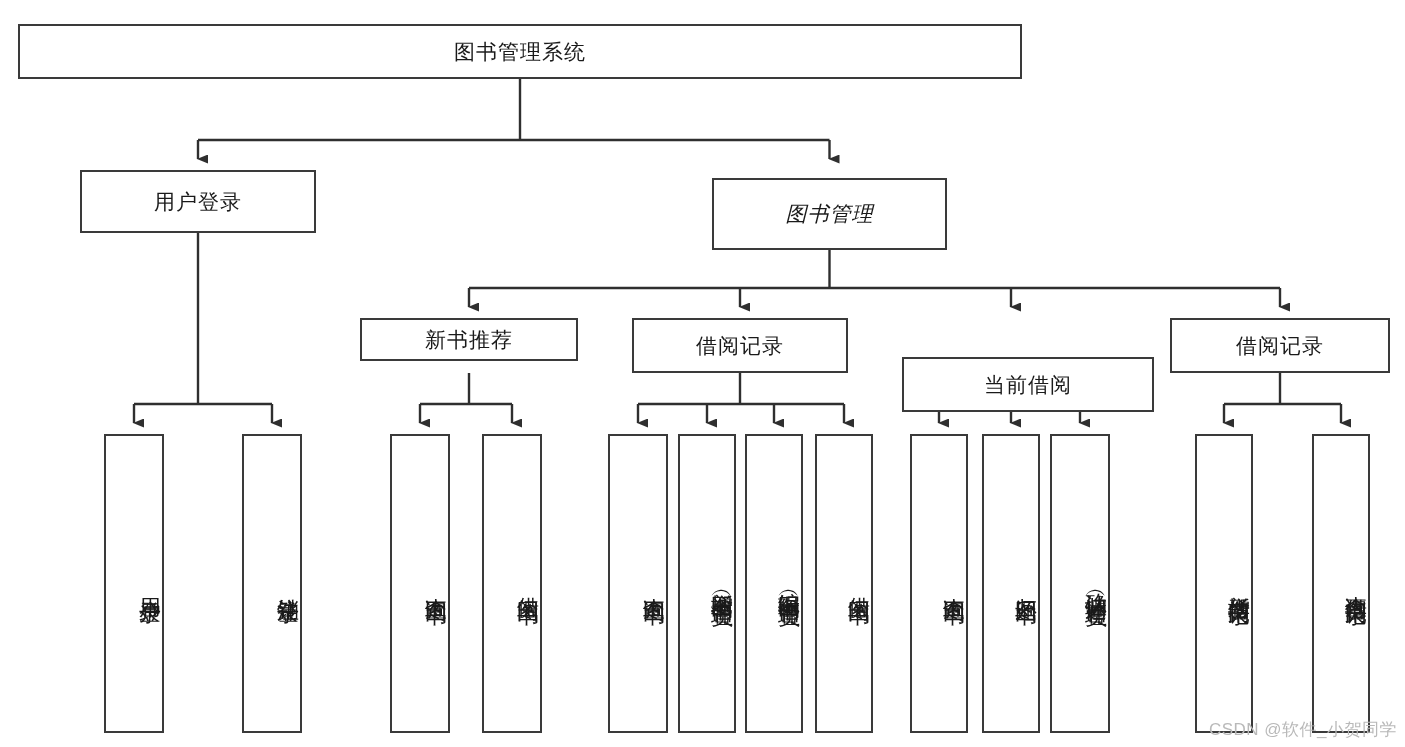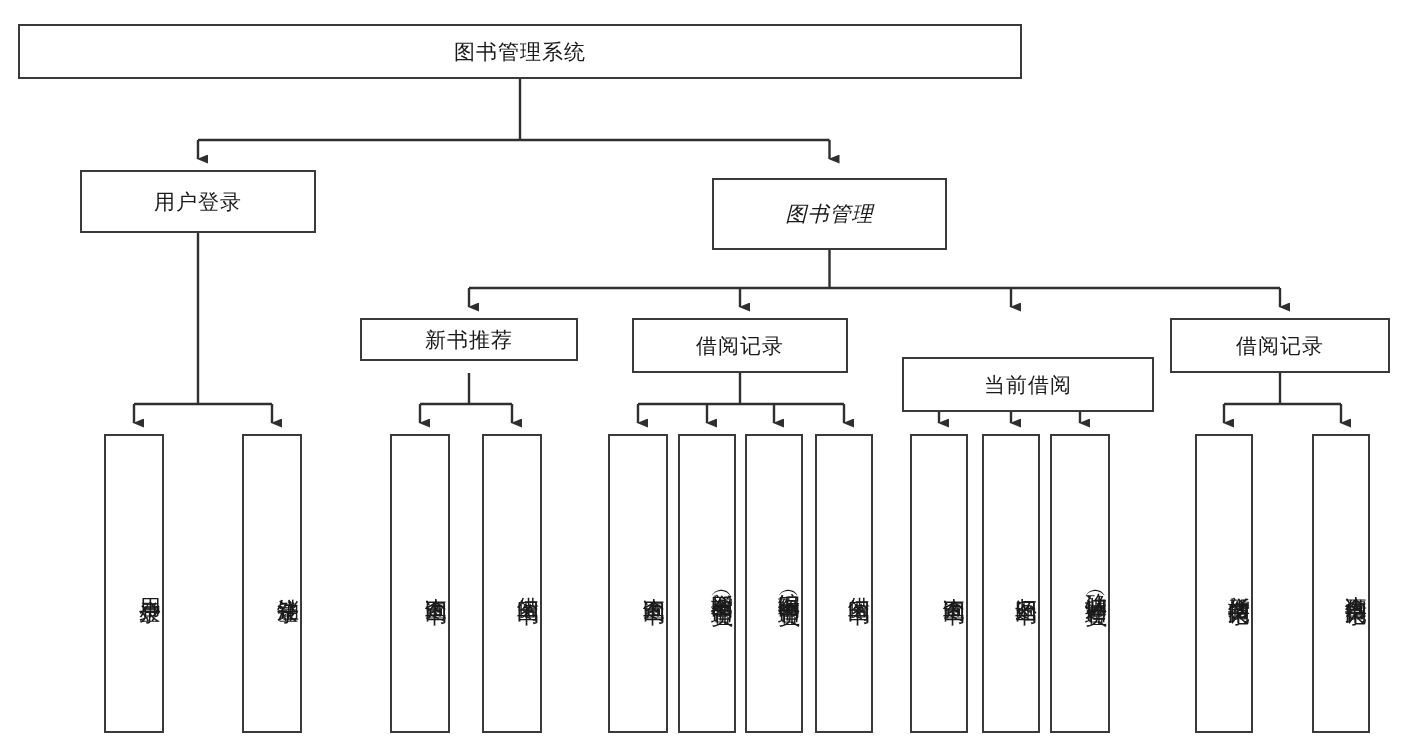--- a/index.html
+++ b/index.html
@@ -172,13 +172,14 @@
         <span class="label">确认归还（管理员）</span>
       </div>
       <div class="node vert" style="left: 1195px; top: 434px; width: 58px; height: 299px;">
         <span class="label">新增借阅记录</span>
       </div>
       <div class="node vert" style="left: 1312px; top: 434px; width: 58px; height: 299px;">
         <span class="label">查询借阅记录</span>
       </div>
     </div>
 
+  <div id="watermark">CSDN @软件_小贺同学</div>
 </div>
 
 </body></html>

